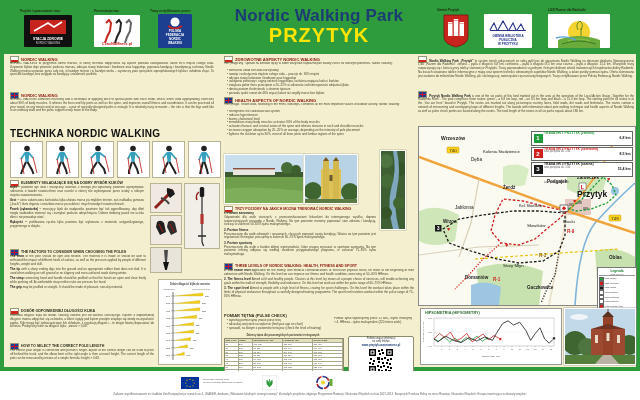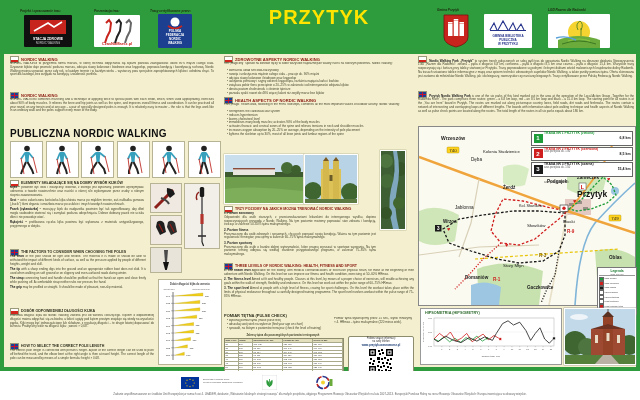--- a/index.html
+++ b/index.html
@@ -118,20 +118,21 @@
         <circle cx="17" cy="8" r="4.5" fill="#fff"></circle>
         <path d="M10 12 q7 5 14 0" stroke="#c8241e" stroke-width="1.6" fill="none"></path>
         <text x="17" y="18" font-size="3" fill="#fff" text-anchor="middle" font-weight="bold">POLSKA</text>
         <text x="17" y="22" font-size="3" fill="#fff" text-anchor="middle" font-weight="bold">FEDERACJA</text>
         <text x="17" y="26" font-size="3" fill="#fff" text-anchor="middle" font-weight="bold">NORDIC</text>
         <text x="17" y="30" font-size="3" fill="#fff" text-anchor="middle" font-weight="bold">WALKING</text>
       </svg>
     </div>
 
     <div class="title-wrap">
+      <div class="title1">Nordic Walking Park</div>
       <div class="title2">PRZYTYK</div>
     </div>
 
     <div class="cap" style="left:437px;top:8px;">Gmina Przytyk</div>
     <div class="logo-box" style="left:443px;top:14px;width:26px;height:34px;">
       <svg width="26" height="34" viewBox="0 0 26 34">
         <path d="M1 1 h24 v22 q0 7 -12 10 q-12 -3 -12 -10 Z" fill="#c8241e" stroke="#7c120e" stroke-width="0.8"></path>
         <rect x="5" y="10" width="4.5" height="12" fill="#fff"></rect>
         <rect x="10.75" y="7" width="4.5" height="15" fill="#fff"></rect>
         <rect x="16.5" y="10" width="4.5" height="12" fill="#fff"></rect>
@@ -168,21 +169,21 @@
       <span class="sec-ttl">NORDIC WALKING</span>
     </div>
     <div class="abs t3" style="left:0;top:7px;width:204px;height:28px;">NORDIC WALKING to przyjemna forma marszu, w której technika odpychania się kijkami pozwala zaangażować około 90% mięśni całego ciała. Używanie kijków daje pewność podczas marszu, odciąża stawy kolanowe i biodrowe oraz kręgosłup, poprawia kondycję i koordynację ruchową. Nordic Walking można uprawiać przez cały rok, w każdym terenie i w każdym wieku – wystarczy para specjalnie zaprojektowanych kijków i odrobina chęci. To sport dla każdego, bez względu na kondycję i zasobność portfela.</div>
 
     <div class="abs sec" style="left:0;top:37px;">
       <span class="flag uk"></span>
       <span class="sec-ttl">NORDIC WALKING</span>
     </div>
     <div class="abs t3" style="left:0;top:43px;width:204px;height:28px;">NORDIC WALKING combines marching and a technique of applying force to special poles with each stride, which, when used appropriately, exercises about 90% of body muscles. It relieves the knee and hip joints as well as the spine, and improves overall fitness and coordination. It can be practised all year round, on any terrain and at any age – a pair of specially designed poles is enough. It is relatively easy to master – the rule is that the legs work like in an ordinary walk and the poles support every move of the body.</div>
 
-    <div class="abs big-h" style="left:0;top:73px;">PUBLICZNA NORDIC WALKING</div>
+    <div class="abs big-h" style="left:0;top:73px;">TECHNIKA NORDIC WALKING</div>
 
     <div class="abs fig-row" style="left:0;top:86px;">
       <div class="fig">
           <svg width="26" height="32" viewBox="0 0 26 32">
             <circle cx="13" cy="4.5" r="2.8" fill="#222"></circle>
             <path d="M10.5 8 L15.5 8 L14.5 18 L11.5 18 Z" fill="#37a0bd"></path>
             <path d="M11 9 L7 15" stroke="#37a0bd" stroke-width="1.8" fill="none"></path>
             <path d="M15 9 L19 14" stroke="#37a0bd" stroke-width="1.8" fill="none"></path>
             <path d="M12 18 L8 27 L7 30" stroke="#222" stroke-width="2" fill="none"></path>
             <path d="M13.5 18 L18 26 L19.5 30" stroke="#222" stroke-width="2" fill="none"></path>

